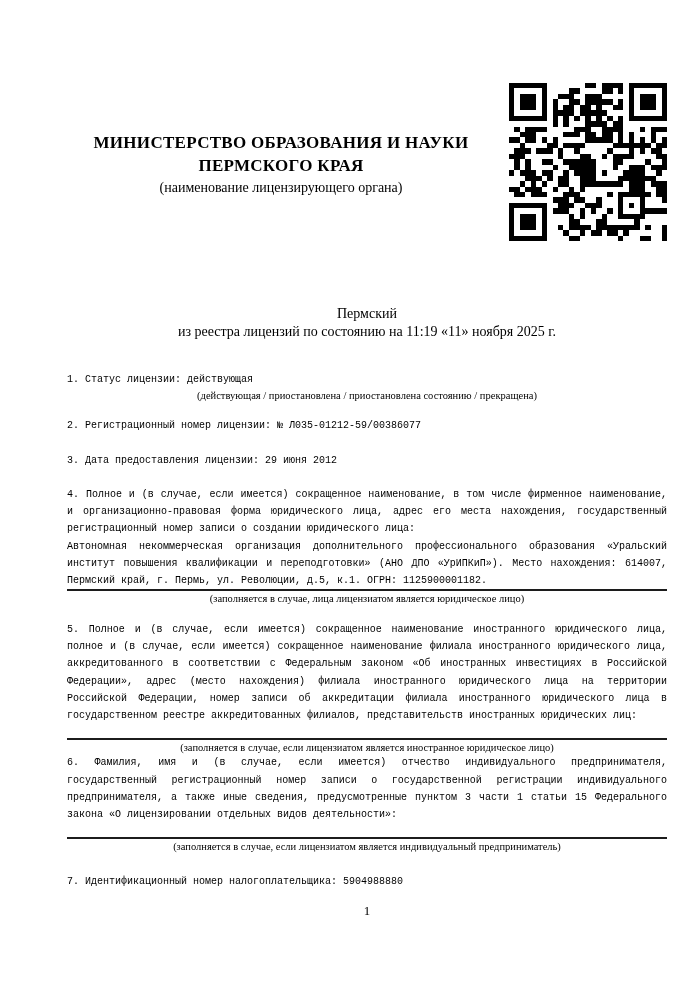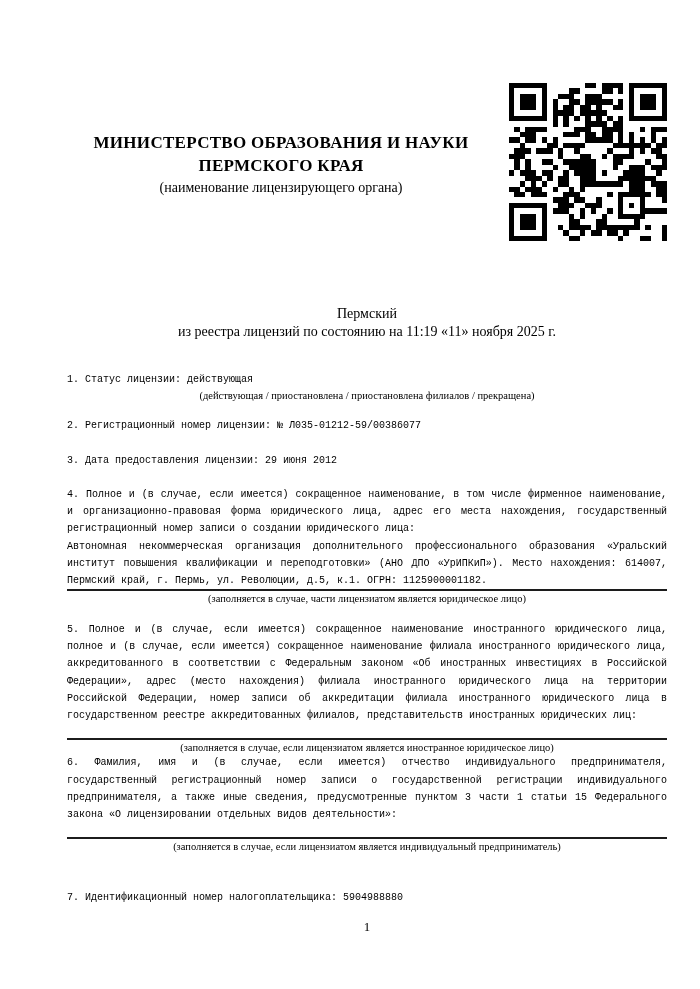--- a/index.html
+++ b/index.html
@@ -58,21 +58,21 @@
     font-size: 10px;
     line-height: 17.3px;
     margin: 0;
     font-family: Liberation Mono, monospace;
   }
   .just { text-align: justify; }
   .mb15 { margin-bottom: 15px; }
   .mb16 { margin-bottom: 16px; }
   .mb17 { margin-bottom: 17px; }
   .mb20 { }
-  .mb24 { margin-bottom: 36px; }
+  .mb24 { margin-bottom: 20px; }
   .caption {
     font-size: 10.5px;
     line-height: 12px;
     text-align: center;
     margin-top: 2px;
   }
   .rule {
     border-top: 2px solid #1c1c1c;
     height: 0;
   }
@@ -532,32 +532,32 @@
 
   <div class="doc-title">
     <div>Пермский</div>
     <div>из реестра лицензий по состоянию на 11:19 «11» ноября 2025 г.</div>
   </div>
 
   <div class="doc-body">
 
     <div class="mb15">
       <p class="txt">1. Статус лицензии: действующая</p>
-      <div class="caption">(действующая / приостановлена / приостановлена филиалов / прекращена)</div>
+      <div class="caption">(действующая / приостановлена / приостановлена состоянию / прекращена)</div>
     </div>
 
     <p class="txt mb17">2. Регистрационный номер лицензии: № Л035-01212-59/00386077</p>
 
     <p class="txt mb17">3. Дата предоставления лицензии: 29 июня 2012</p>
 
     <div class="mb16">
       <p class="txt just">4. Полное и (в случае, если имеется) сокращенное наименование, в том числе фирменное наименование, и организационно-правовая форма юридического лица, адрес его места нахождения, государственный регистрационный номер записи о создании юридического лица:</p>
       <p class="txt just">Автономная некоммерческая организация дополнительного профессионального образования «Уральский институт повышения квалификации и переподготовки» (АНО ДПО «УрИПКиП»). Место нахождения: 614007, Пермский край, г. Пермь, ул. Революции, д.5, к.1. ОГРН: 1125900001182.</p>
       <div class="rule rule-tight"></div>
-      <div class="caption">(заполняется в случае, части лицензиатом является юридическое лицо)</div>
+      <div class="caption">(заполняется в случае, лица лицензиатом является юридическое лицо)</div>
     </div>
 
     <div class="mb20">
       <p class="txt just">5. Полное и (в случае, если имеется) сокращенное наименование иностранного юридического лица, полное и (в случае, если имеется) сокращенное наименование филиала иностранного юридического лица, аккредитованного в соответствии с Федеральным законом «Об иностранных инвестициях в Российской Федерации», адрес (место нахождения) филиала иностранного юридического лица на территории Российской Федерации, номер записи об аккредитации филиала иностранного юридического лица в государственном реестре аккредитованных филиалов, представительств иностранных юридических лиц:</p>
       <div class="rule rule-gap14"></div>
       <div class="caption">(заполняется в случае, если лицензиатом является иностранное юридическое лицо)</div>
     </div>
 
     <div class="mb24">
       <p class="txt just">6. Фамилия, имя и (в случае, если имеется) отчество индивидуального предпринимателя, государственный регистрационный номер записи о государственной регистрации индивидуального предпринимателя, а также иные сведения, предусмотренные пунктом 3 части 1 статьи 15 Федерального закона «О лицензировании отдельных видов деятельности»:</p>

